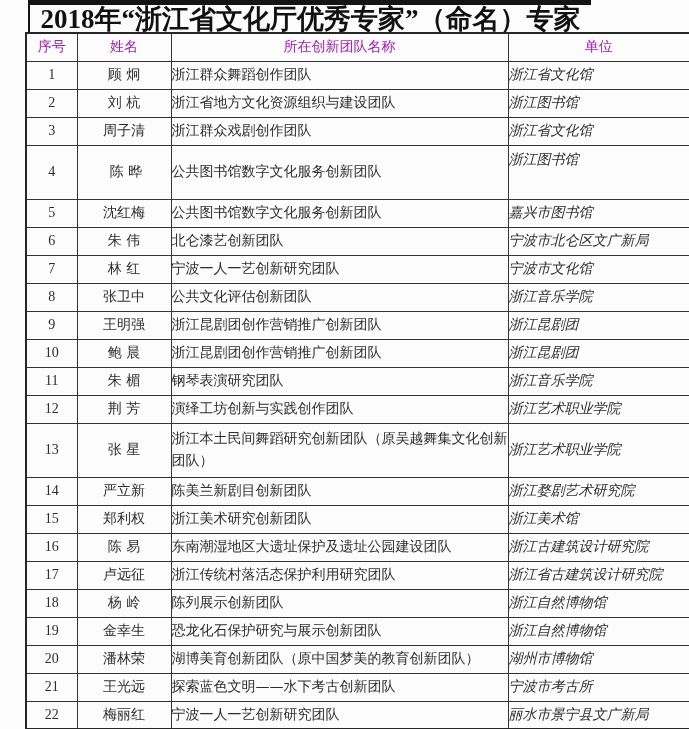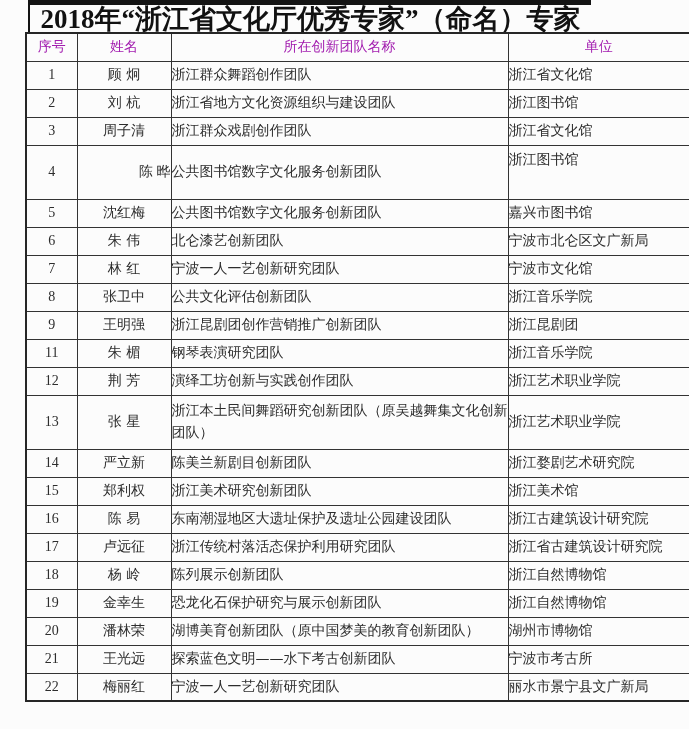--- a/index.html
+++ b/index.html
@@ -59,23 +59,23 @@
   }
   table.experts tr       { height: 28px; }
   table.experts tr.tall  { height: 54px; }
   th.h-cell { text-align: center; color: #a21caf; }
   td.cell-no {
     text-align: center;
     font-family: "Liberation Serif", "DejaVu Serif", serif;
     font-size: 15px;
   }
   td.cell-name { text-align: center; }
-  td.cell-name.name-left { text-align: right; padding-left: 4px; font-family: Liberation Serif, serif; }
+  td.cell-name.name-left { text-align: center; padding-left: 4px; }
   td.cell-team { text-align: left; padding-left: 3px; padding-right: 2px; }
-  td.cell-unit { text-align: left; padding-left: 3px; padding-right: 1px; }
+  td.cell-unit { text-align: left; padding-left: 3px; padding-right: 1px; font-style: italic; }
   td.cell-unit.unit-top { vertical-align: top; padding-top: 3px; }
 </style>
 </head>
 <body>
 
 <div class="title-bar">2018年“浙江省文化厅优秀专家”（命名）专家</div>
 
 <table class="experts">
   <colgroup>
     <col class="c-no">
@@ -140,20 +140,26 @@
         <td class="cell-team">公共文化评估创新团队</td>
         <td class="cell-unit">浙江音乐学院</td>
       </tr>
       <tr>
         <td class="cell-no">9</td>
         <td class="cell-name">王明强</td>
         <td class="cell-team">浙江昆剧团创作营销推广创新团队</td>
         <td class="cell-unit">浙江昆剧团</td>
       </tr>
       <tr>
+        <td class="cell-no">10</td>
+        <td class="cell-name">鲍 晨</td>
+        <td class="cell-team">浙江昆剧团创作营销推广创新团队</td>
+        <td class="cell-unit">浙江昆剧团</td>
+      </tr>
+      <tr>
         <td class="cell-no">11</td>
         <td class="cell-name">朱 楣</td>
         <td class="cell-team">钢琴表演研究团队</td>
         <td class="cell-unit">浙江音乐学院</td>
       </tr>
       <tr>
         <td class="cell-no">12</td>
         <td class="cell-name">荆 芳</td>
         <td class="cell-team">演绎工坊创新与实践创作团队</td>
         <td class="cell-unit">浙江艺术职业学院</td>

